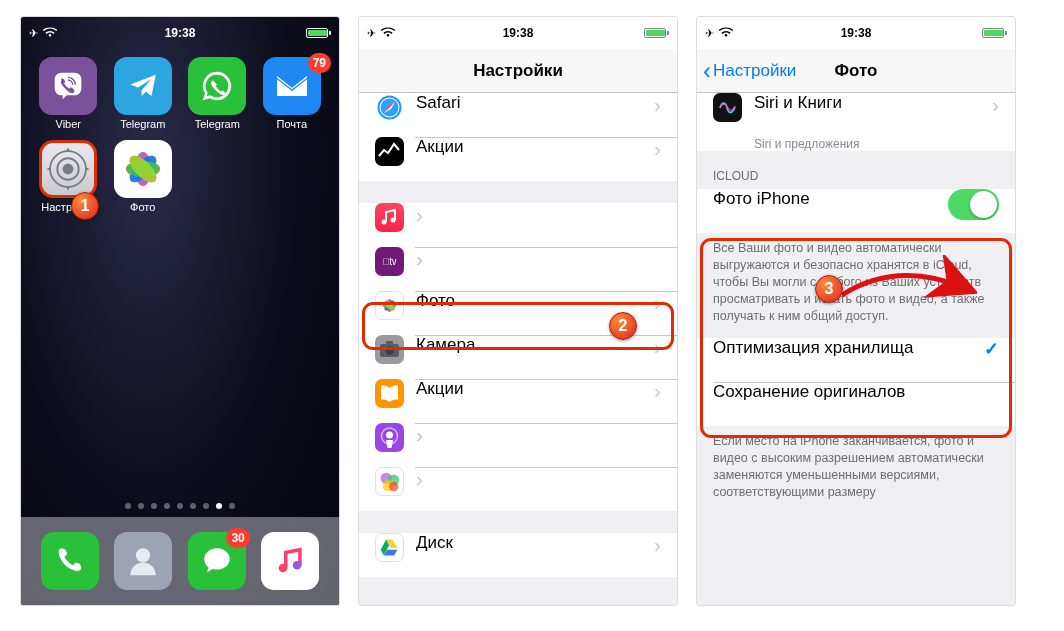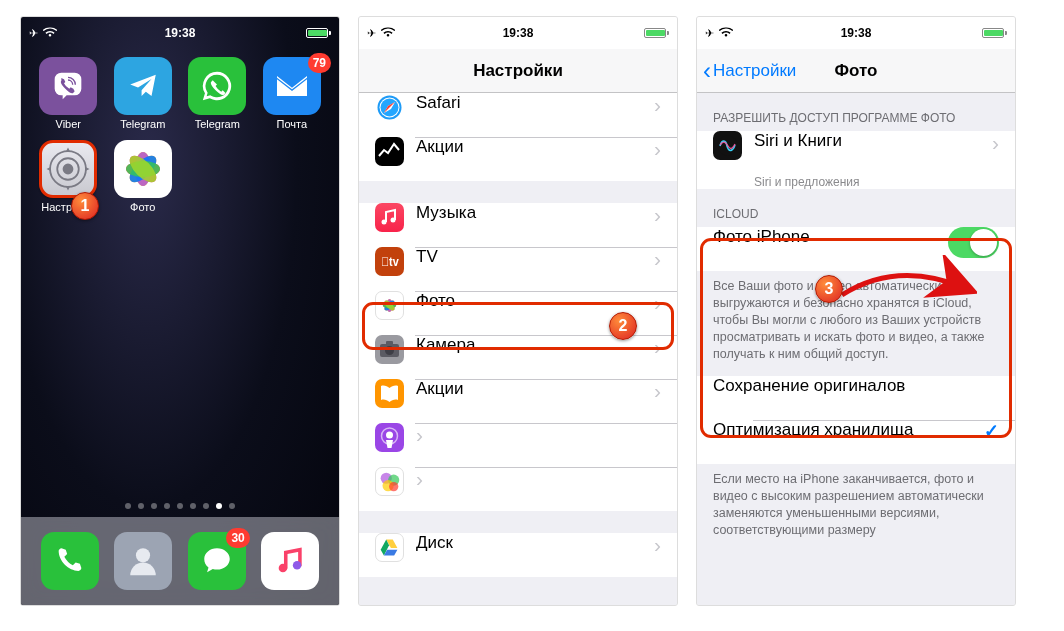--- a/index.html
+++ b/index.html
@@ -72,21 +72,21 @@
   .ic-settings{background:linear-gradient(#e9e9ef,#c9c9d0)}
   .ic-photos{background:#fff}
   .ic-settings svg,.ic-photos svg{width:100%;height:100%}
   .ic-phone{background:#29C13B}
   .ic-contacts{background:#9CA4B3}
   .ic-messages{background:#29C13B}
   .ic-music{background:#fff}
   .ic-safari{background:#fff}
   .ic-stocks{background:#000}
   .ic-music-row{background:linear-gradient(#FB4763,#F8234A)}
-  .ic-tv{background:#c2410c;color:#fff;font-size:12px;font-weight:700}
+  .ic-tv{background:#701a75;color:#fff;font-size:10px;font-weight:400}
   .ic-camera{background:#9A9AA0}
   .ic-books{background:#FF9500}
   .ic-podcasts{background:#9A46E6}
   .ic-gamecenter{background:#fff}
   .ic-drive{background:#fff}
   .ic-siri{background:#111}
 </style>
 </head>
 <body>
 
@@ -280,28 +280,26 @@
       </div>
       <div class="group-gap"></div>
       <div class="row">
         <div class="row-icon ic-music-row">
             <svg viewBox="0 0 29 29">
               <path d="M11 19V9l9-2v10" stroke="#fff" stroke-width="2" fill="none"></path>
               <circle cx="9" cy="19" r="2.5" fill="#fff"></circle>
               <circle cx="18" cy="17" r="2.5" fill="#fff"></circle>
             </svg>
           </div>
-        <div class="row-label">Музыка</div>
           <span class="chev">›</span>
       </div>
       <div class="row">
         <div class="row-icon ic-tv">
             <span style="transform:scaleX(.9)">tv</span>
           </div>
-        <div class="row-label">TV</div>
           <span class="chev">›</span>
       </div>
       <div class="row">
         <div class="row-icon" style="background:#fff;border:.5px solid #e0e0e0">
           <svg viewBox="0 0 29 29">
               <g transform="translate(14.5,14.5)">
                 <ellipse rx="3.2" ry="7" fill="#FFCC00" opacity=".85"></ellipse>
                 <ellipse rx="3.2" ry="7" fill="#FF9500" opacity=".85" transform="rotate(45)"></ellipse>
                 <ellipse rx="3.2" ry="7" fill="#FF3B30" opacity=".85" transform="rotate(90)"></ellipse>
                 <ellipse rx="3.2" ry="7" fill="#E2306C" opacity=".85" transform="rotate(135)"></ellipse>
@@ -393,21 +391,20 @@
         </div>
     </div>
     <div class="navbar">
       <div class="nav-back">
           <span class="nav-back-chev">‹</span>
           <span>Настройки</span>
         </div>
       <div class="nav-title">Фото</div>
     </div>
     <div class="list">
-      <div class="group-header">РАЗРЕШИТЬ ДОСТУП ПРОГРАММЕ ФОТО</div>
       <div class="row row-tall">
         <div class="row-icon ic-siri">
             <svg viewBox="0 0 29 29">
               <circle cx="14.5" cy="14.5" r="10" fill="#111"></circle>
               <path d="M7 15c2-7 6-6 7 0 2 7 6 5 8-1" stroke="#36D1F7" stroke-width="1.6" fill="none"></path>
               <path d="M7 14c3-4 5-4 8 1 2 4 5 3 7-2" stroke="#F55AA0" stroke-width="1.4" fill="none" opacity=".9"></path>
             </svg>
           </div>
         <div class="row-sub">
           <div class="row-label" style="font-size:17px">Siri и Книги</div>
@@ -416,26 +413,26 @@
         <span class="chev" style="margin-left:auto">›</span>
       </div>
 
       <div class="group-header">ICLOUD</div>
       <div class="row full-sep">
         <div class="row-label">Фото iPhone</div>
         <div class="toggle"></div>
       </div>
       <div class="footer-text">Все Ваши фото и видео автоматически выгружаются и безопасно хранятся в iCloud, чтобы Вы могли с любого из Ваших устройств просматривать и искать фото и видео, а также получать к ним общий доступ.</div>
 
-      <div class="row">
-        <div class="row-label">Сохранение оригиналов</div>
-      </div>
       <div class="row full-sep">
         <div class="row-label">Оптимизация хранилища</div>
         <span class="check">✓</span>
+      </div>
+      <div class="row">
+        <div class="row-label">Сохранение оригиналов</div>
       </div>
       <div class="footer-text">Если место на iPhone заканчивается, фото и видео с высоким разрешением автоматически заменяются уменьшенными версиями, соответствующими размеру</div>
     </div>
 
     <div class="hl-row" style="left:3px;right:3px;top:221px;height:200px"></div>
     <div class="step-badge" style="left:118px;top:258px">3</div>
     <svg class="arrow" style="left:140px;top:238px" width="140" height="55" viewBox="0 0 140 55">
       <defs>
           <marker id="ah" markerWidth="10" markerHeight="10" refX="7" refY="5" orient="auto">
             <path d="M0 0L10 5L0 10L3 5z" fill="#D11"></path>

